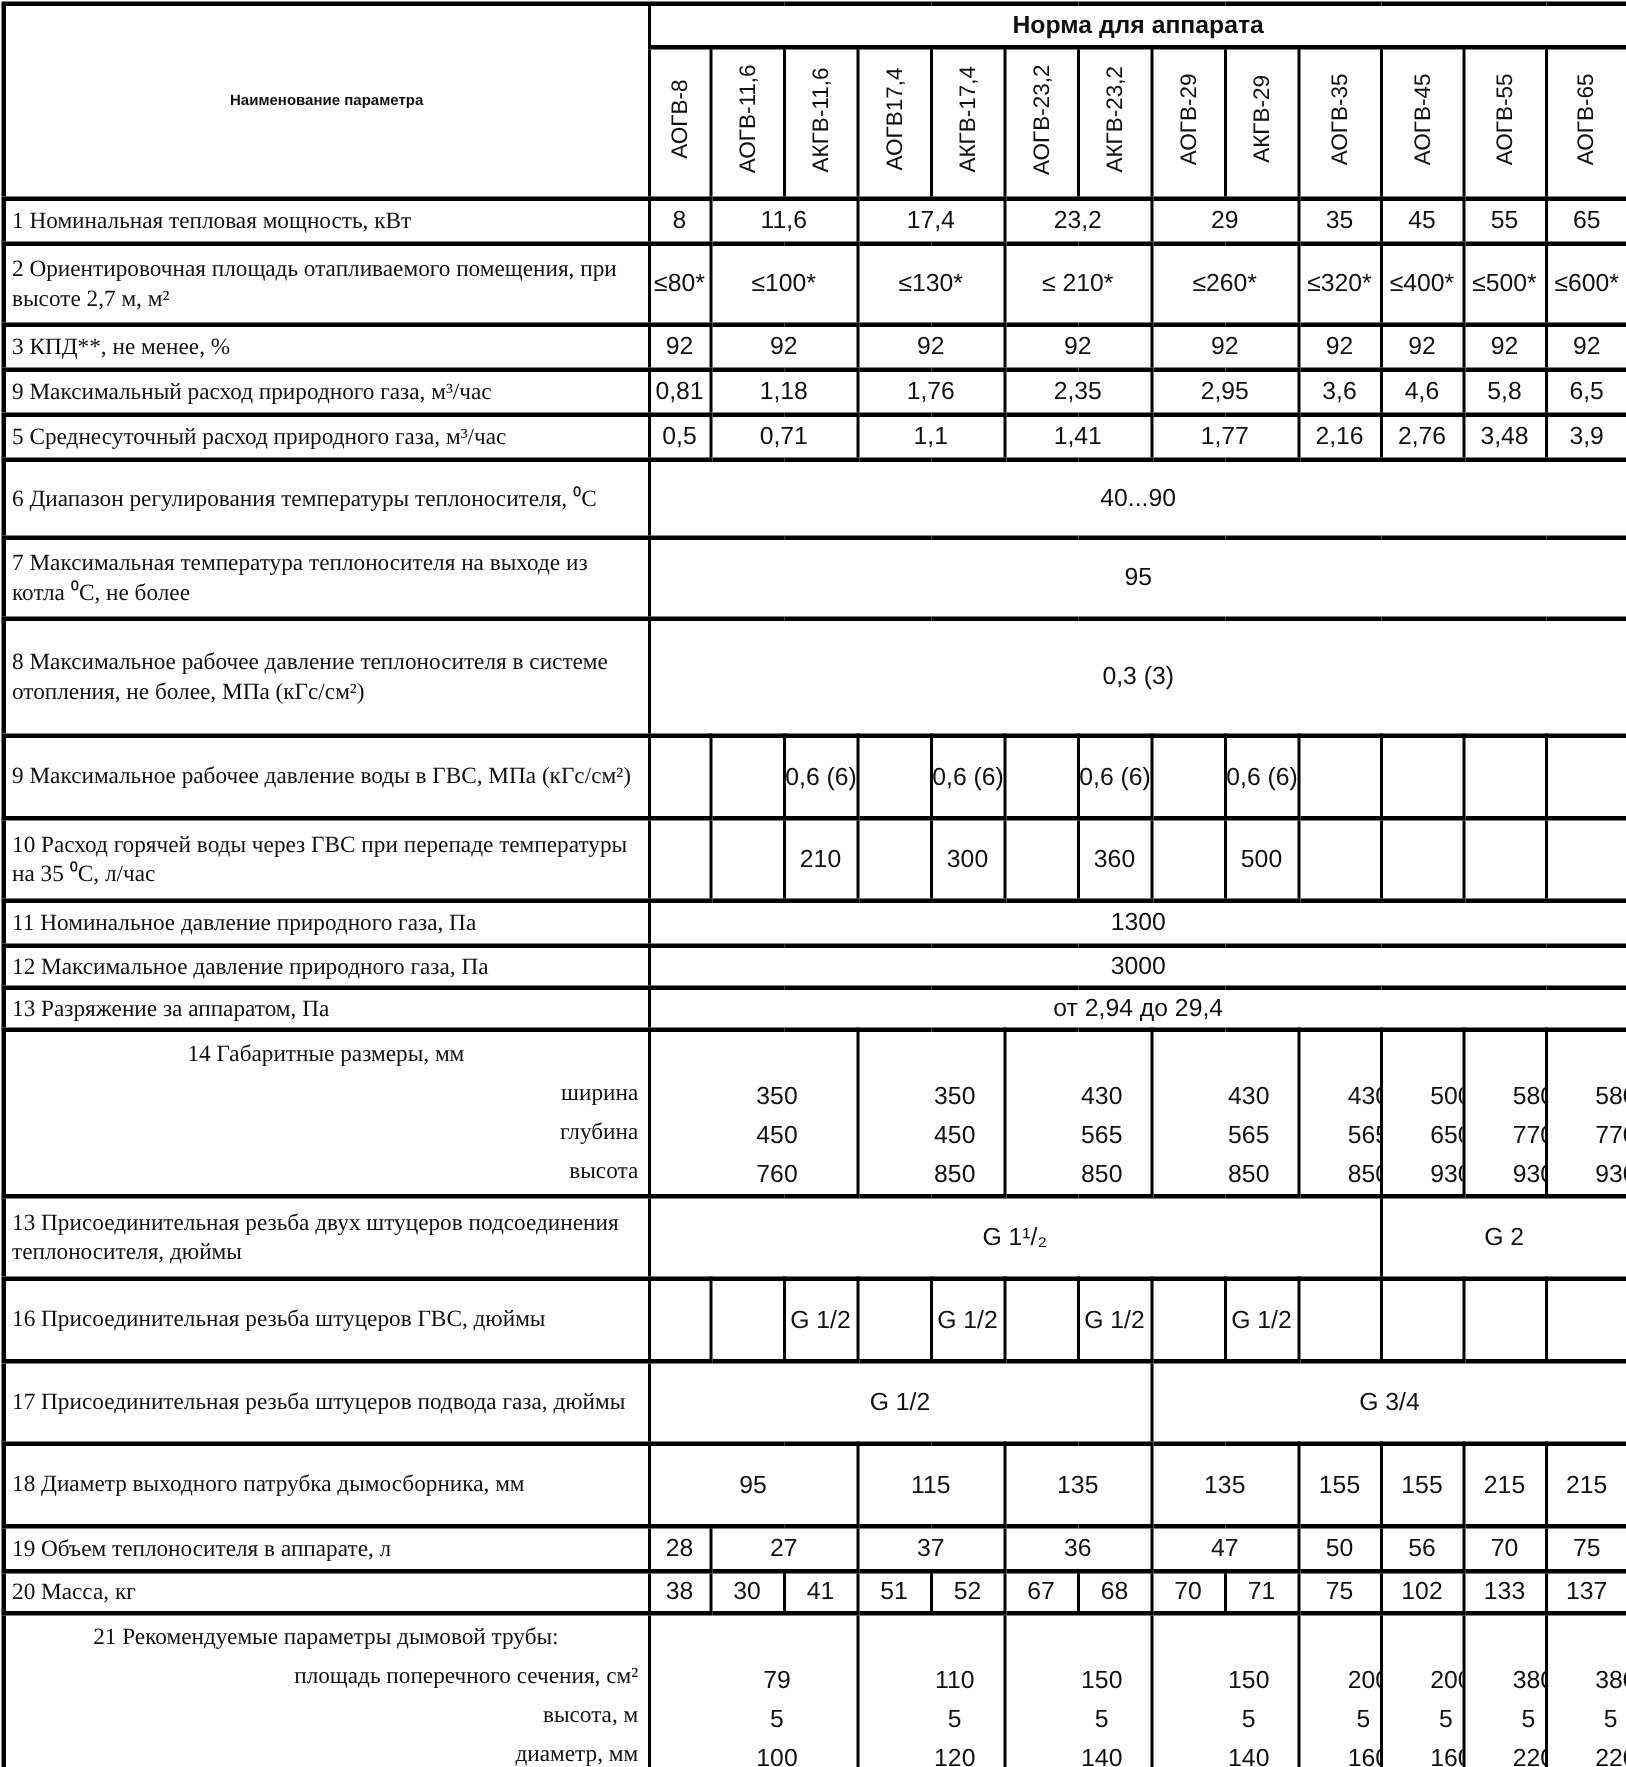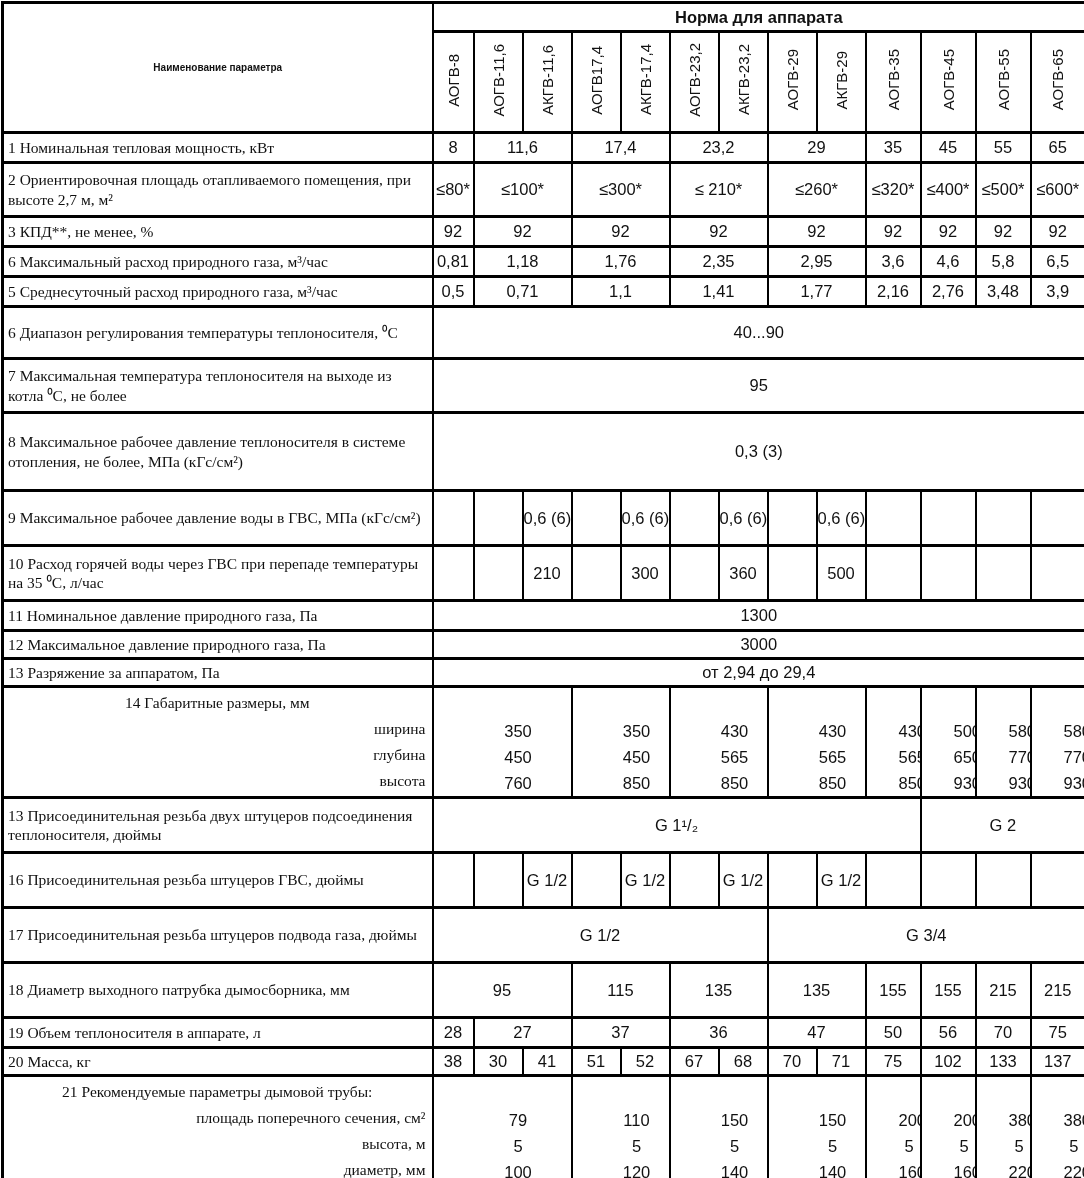--- a/index.html
+++ b/index.html
@@ -144,42 +144,42 @@
           <td class="val" colspan="2">29</td>
           <td class="val">35</td>
           <td class="val">45</td>
           <td class="val">55</td>
           <td class="val">65</td>
         </tr>
         <tr style="height: 54px;">
           <td class="lbl">2 Ориентировочная площадь отапливаемого помещения, при высоте 2,7 м, м²</td>
           <td class="val">≤80*</td>
           <td class="val" colspan="2">≤100*</td>
-          <td class="val" colspan="2">≤300*</td>
+          <td class="val" colspan="2">≤130*</td>
           <td class="val" colspan="2">≤ 210*</td>
           <td class="val" colspan="2">≤260*</td>
           <td class="val">≤320*</td>
           <td class="val">≤400*</td>
           <td class="val">≤500*</td>
           <td class="val">≤600*</td>
         </tr>
         <tr style="height: 30px;">
           <td class="lbl">3 КПД**, не менее, %</td>
           <td class="val">92</td>
           <td class="val" colspan="2">92</td>
           <td class="val" colspan="2">92</td>
           <td class="val" colspan="2">92</td>
           <td class="val" colspan="2">92</td>
           <td class="val">92</td>
           <td class="val">92</td>
           <td class="val">92</td>
           <td class="val">92</td>
         </tr>
         <tr style="height: 30px;">
-          <td class="lbl">6 Максимальный расход природного газа, м³/час</td>
+          <td class="lbl">9 Максимальный расход природного газа, м³/час</td>
           <td class="val">0,81</td>
           <td class="val" colspan="2">1,18</td>
           <td class="val" colspan="2">1,76</td>
           <td class="val" colspan="2">2,35</td>
           <td class="val" colspan="2">2,95</td>
           <td class="val">3,6</td>
           <td class="val">4,6</td>
           <td class="val">5,8</td>
           <td class="val">6,5</td>
         </tr>

